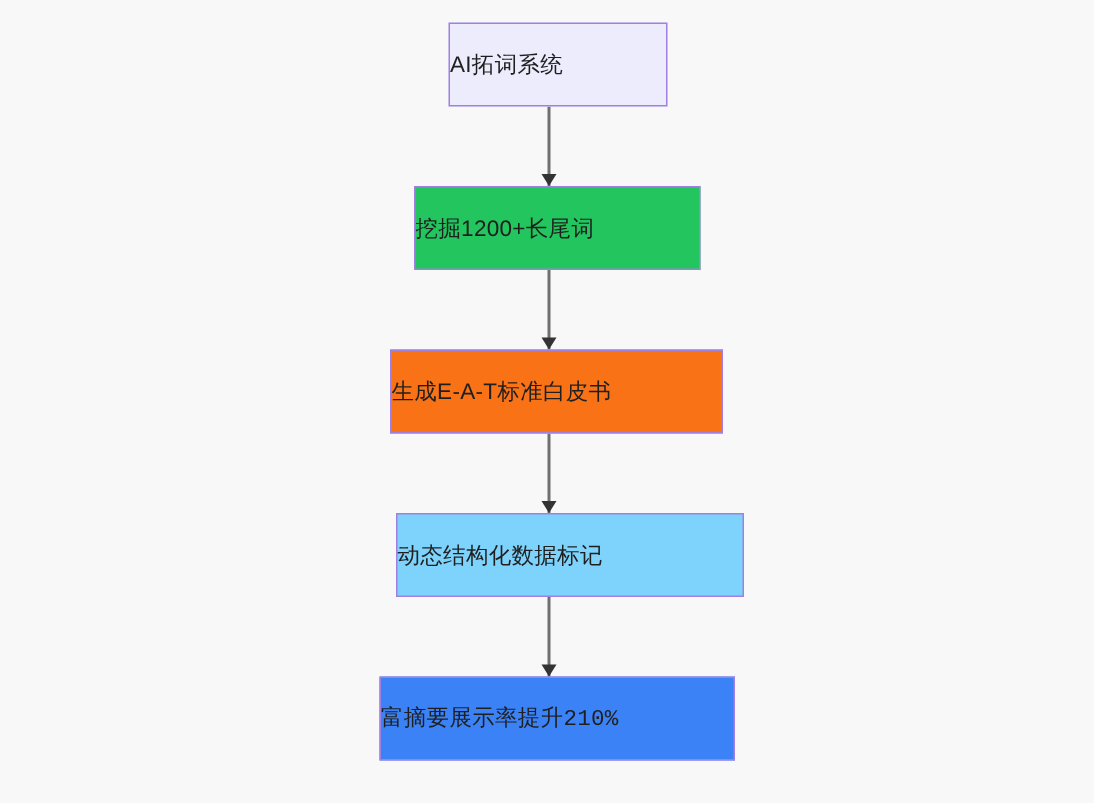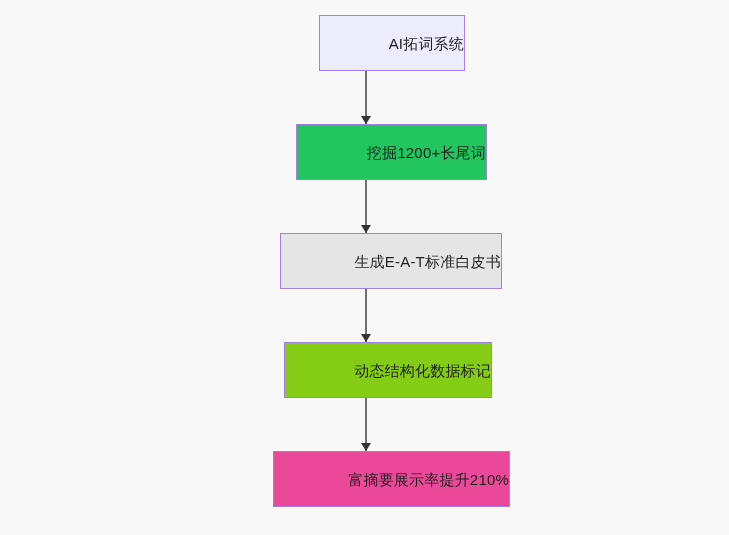--- a/index.html
+++ b/index.html
@@ -19,23 +19,22 @@
     height: 535px;
   }
   .node-box {
     position: absolute;
     box-sizing: border-box;
     height: 56px;
     background: #ececfd;
     border: 1px solid #a080e0;
     display: flex;
     align-items: center;
-    justify-content: flex-end;
+    justify-content: flex-start;
     z-index: 2;
-    margin-left: 20px;
   }
   .node-label {
     font-size: 15px;
     color: #1f1f1f;
     line-height: 1;
     letter-spacing: 0.2px;
     white-space: nowrap;
   }
   .connector {
     position: absolute;
@@ -82,23 +81,23 @@
     <div class="connector-line" style="height: 53px; background: rgb(112, 112, 112);"></div>
     <div class="connector-arrow" style="border-top-color: rgb(51, 51, 51);"></div>
   </div>
 
   <div class="node-box" style="left: 299px; top: 15px; width: 146px; height: 56px; background: rgb(236, 236, 253); border-color: rgb(160, 128, 224); color: rgb(31, 31, 31);">
     <span class="node-label">AI拓词系统</span>
   </div>
   <div class="node-box" style="left: 276px; top: 124px; width: 191px; height: 56px; background: #22c55e; border-color: rgb(160, 128, 224); color: rgb(31, 31, 31);">
     <span class="node-label">挖掘1200+长尾词</span>
   </div>
-  <div class="node-box" style="left: 260px; top: 233px; width: 222px; height: 56px; background: #e5e5e5; border-color: rgb(160, 128, 224); color: rgb(31, 31, 31);">
+  <div class="node-box" style="left: 260px; top: 233px; width: 222px; height: 56px; background: #f97316; border-color: rgb(160, 128, 224); color: rgb(31, 31, 31);">
     <span class="node-label">生成E-A-T标准白皮书</span>
   </div>
-  <div class="node-box" style="left: 264px; top: 342px; width: 208px; height: 56px; background: #84cc16; border-color: rgb(160, 128, 224); color: rgb(31, 31, 31);">
+  <div class="node-box" style="left: 264px; top: 342px; width: 232px; height: 56px; background: #7dd3fc; border-color: rgb(160, 128, 224); color: rgb(31, 31, 31);">
     <span class="node-label">动态结构化数据标记</span>
   </div>
-  <div class="node-box" style="left: 253px; top: 451px; width: 237px; height: 56px; background: #ec4899; border-color: rgb(160, 128, 224); color: rgb(31, 31, 31);">
+  <div class="node-box" style="left: 253px; top: 451px; width: 237px; height: 56px; background: #3b82f6; border-color: rgb(160, 128, 224); color: rgb(31, 31, 31); font-family: Liberation Mono, monospace;">
     <span class="node-label">富摘要展示率提升210%</span>
   </div>
 
 </div>
 
 </body></html>

